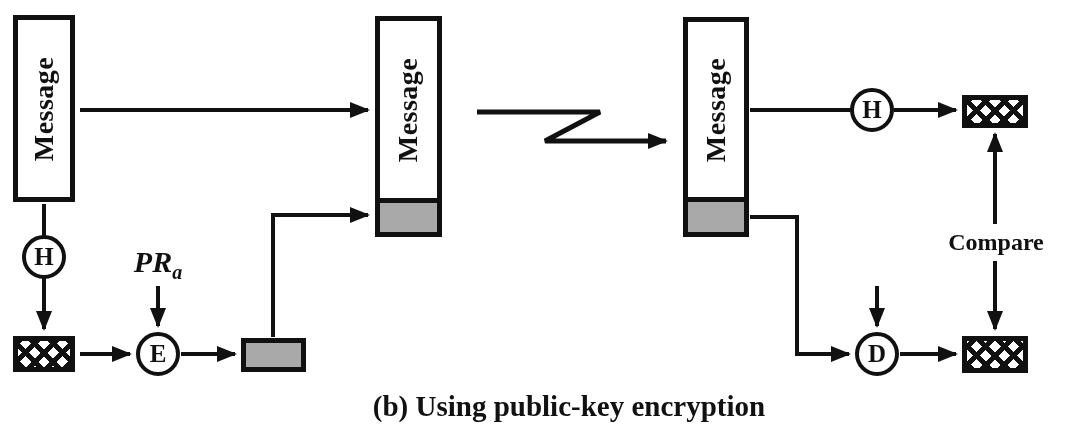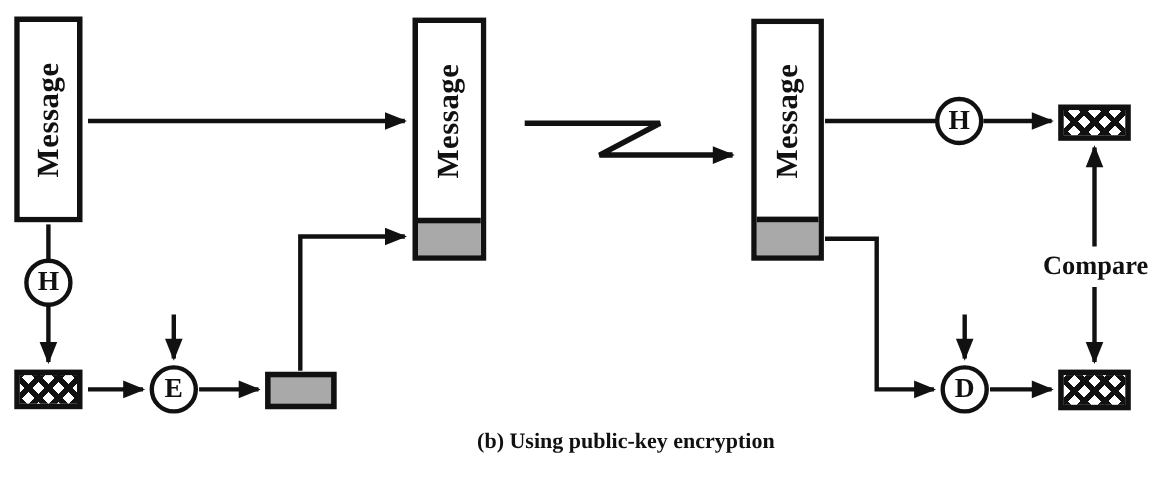--- a/index.html
+++ b/index.html
@@ -89,21 +89,21 @@
     text-align:center;
     font-weight:bold;
     font-size:24px;
     line-height:26px;
   }
   .caption{
     position:absolute;
     left:70px;right:0;top:390px;
     text-align:center;
     font-weight:bold;
-    font-size:20px;
+    font-size:29px;
   }
 </style>
 </head>
 <body>
 
 <div class="canvas">
 
   <svg class="wires" viewBox="0 0 1068 438" xmlns="http://www.w3.org/2000/svg">
     <defs>
       <marker id="ah" markerUnits="userSpaceOnUse" markerWidth="22" markerHeight="18" refX="19" refY="9" orient="auto">
@@ -166,19 +166,20 @@
   </div>
 
   <div class="fcircle" style="left:850px;top:88px;">
     <span>H</span>
   </div>
 
   <div class="fcircle" style="left:855px;top:332px;">
     <span>D</span>
   </div>
 
+  <div class="keylabel" style="left:118px;top:244px;"><span>PR</span><sub>a</sub></div>
 
 
   <div class="compare" style="left:931px;top:229px;">Compare</div>
 
   <div class="caption">(b) Using public-key encryption</div>
 
 </div>
 
 </body></html>

